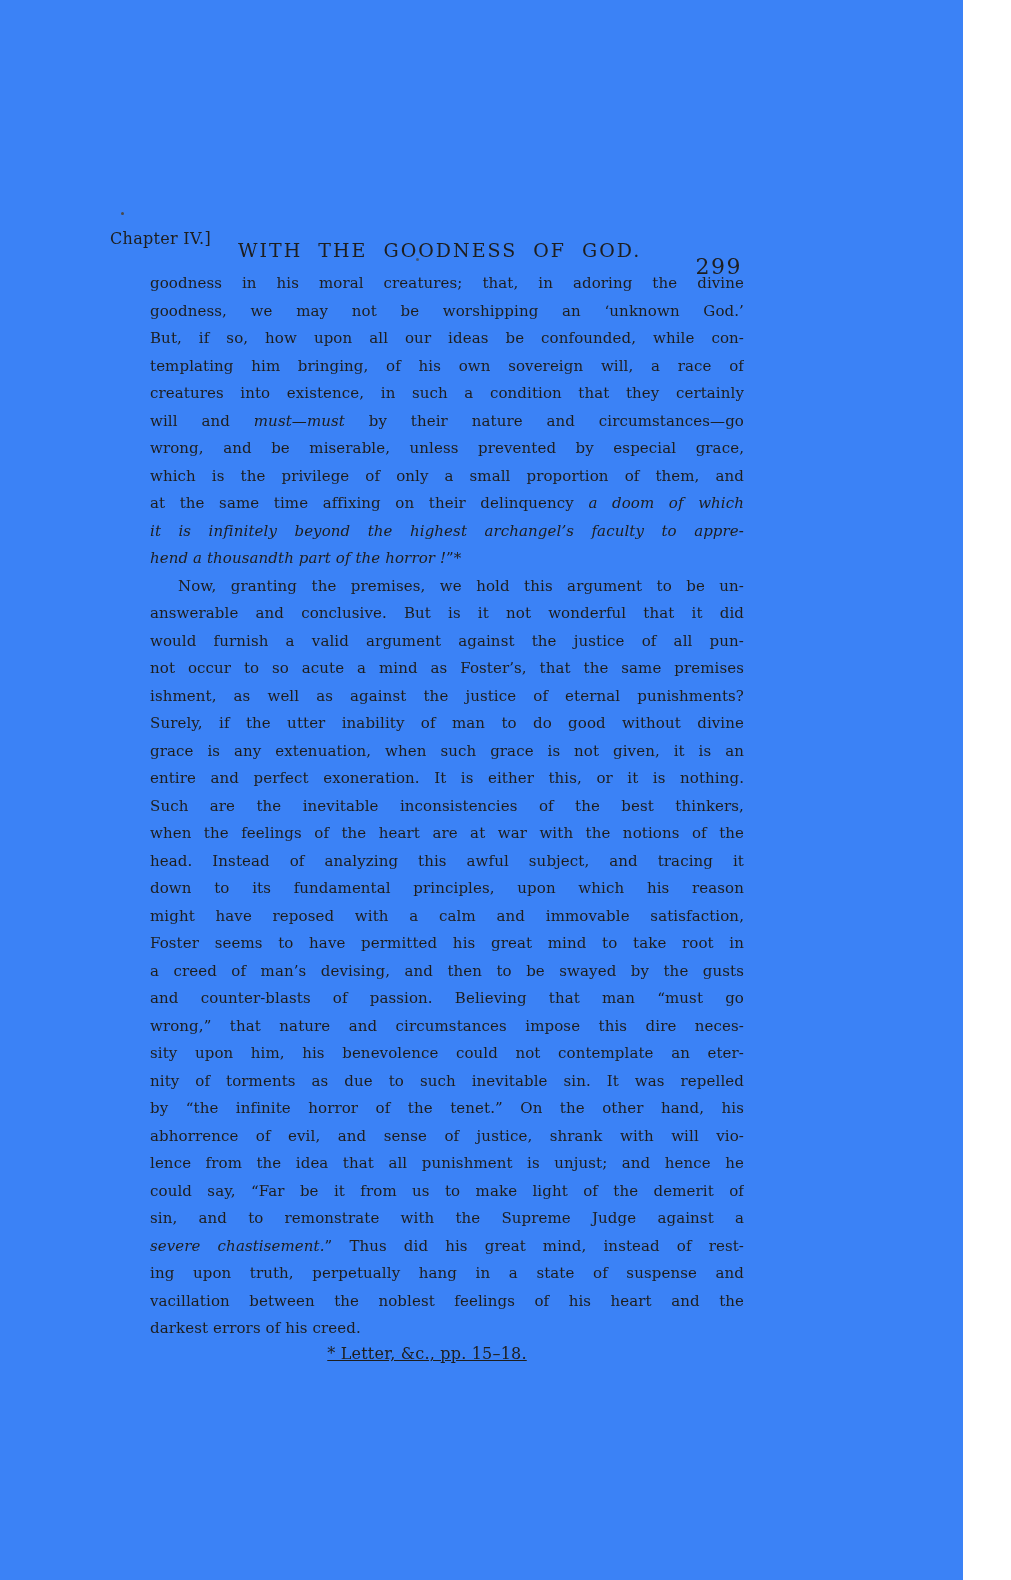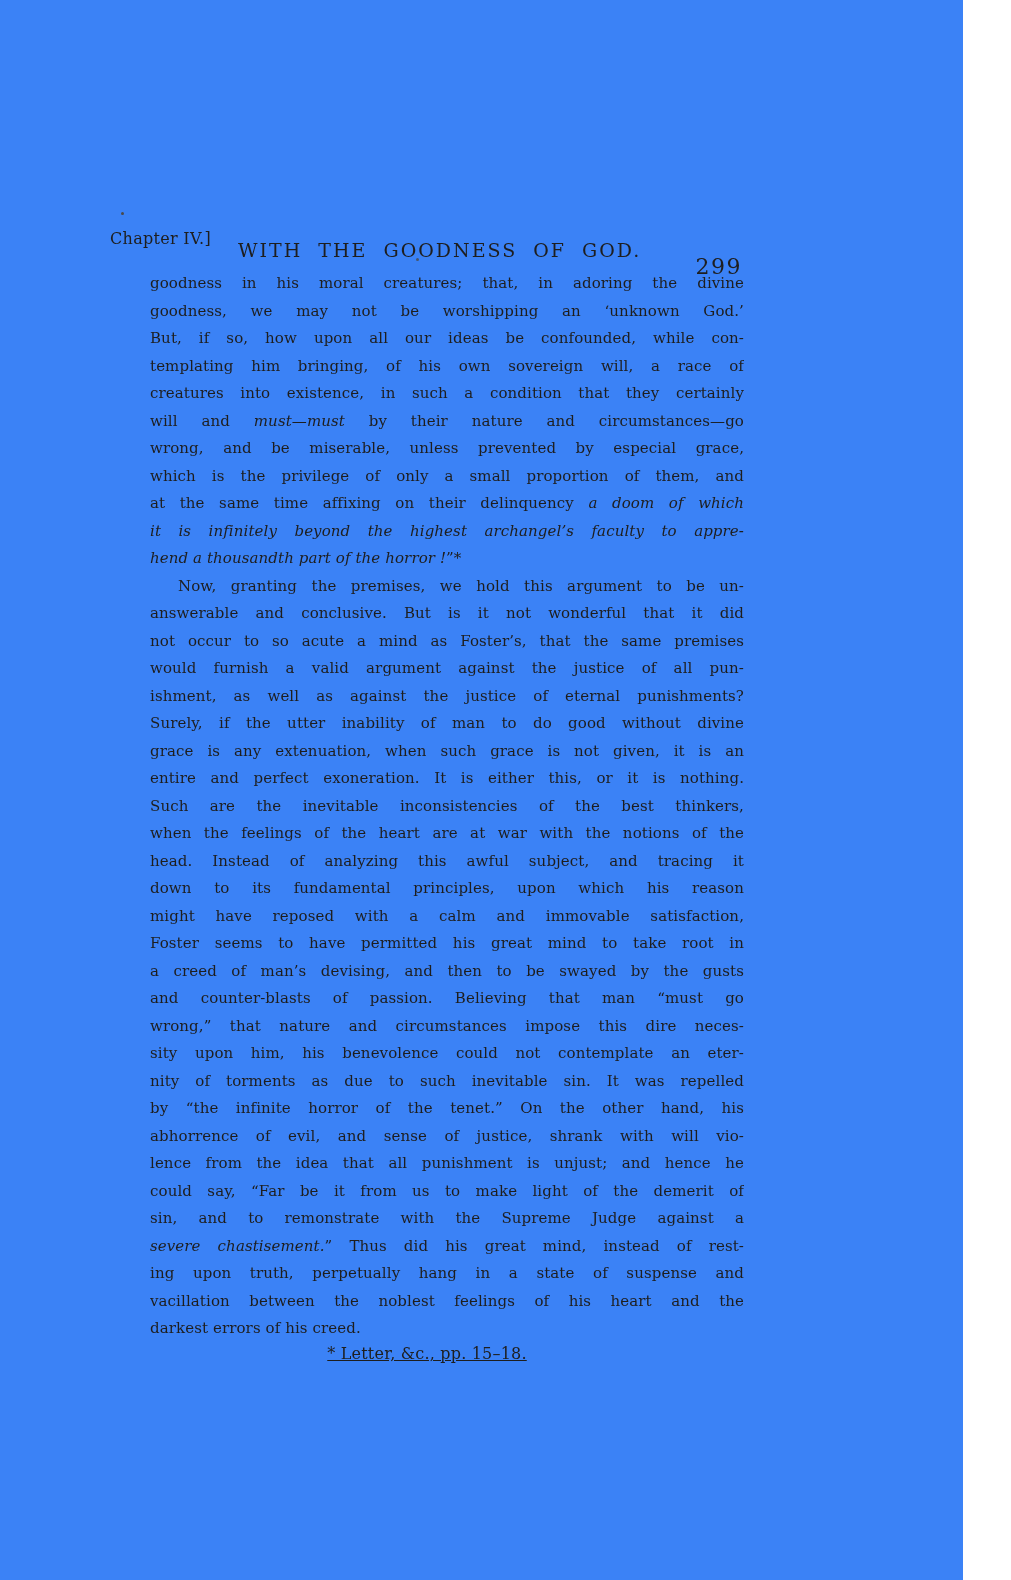--- a/index.html
+++ b/index.html
@@ -116,22 +116,22 @@
       <div class="line"><span>templating him bringing, of his own sovereign will, a race of</span></div>
       <div class="line"><span>creatures into existence, in such a condition that they certainly</span></div>
       <div class="line"><span>will and </span><em>must—must</em><span> by their nature and circumstances—go</span></div>
       <div class="line"><span>wrong, and be miserable, unless prevented by especial grace,</span></div>
       <div class="line"><span>which is the privilege of only a small proportion of them, and</span></div>
       <div class="line"><span>at the same time affixing on their delinquency </span><em>a doom of which</em></div>
       <div class="line"><em>it is infinitely beyond the highest archangel’s faculty to appre-</em></div>
       <div class="line para-end"><em>hend a thousandth part of the horror !</em><span>”*</span></div>
       <div class="line indent"><span>Now, granting the premises, we hold this argument to be un-</span></div>
       <div class="line"><span>answerable and conclusive.  But is it not wonderful that it did</span></div>
+      <div class="line"><span>would furnish a valid argument against the justice of all pun-</span></div>
       <div class="line"><span>not occur to so acute a mind as Foster’s, that the same premises</span></div>
-      <div class="line"><span>would furnish a valid argument against the justice of all pun-</span></div>
       <div class="line"><span>ishment, as well as against the justice of eternal punishments?</span></div>
       <div class="line"><span>Surely, if the utter inability of man to do good without divine</span></div>
       <div class="line"><span>grace is any extenuation, when such grace is not given, it is an</span></div>
       <div class="line"><span>entire and perfect exoneration.  It is either this, or it is nothing.</span></div>
       <div class="line"><span>Such are the inevitable inconsistencies of the best thinkers,</span></div>
       <div class="line"><span>when the feelings of the heart are at war with the notions of the</span></div>
       <div class="line"><span>head.  Instead of analyzing this awful subject, and tracing it</span></div>
       <div class="line"><span>down to its fundamental principles, upon which his reason</span></div>
       <div class="line"><span>might have reposed with a calm and immovable satisfaction,</span></div>
       <div class="line"><span>Foster seems to have permitted his great mind to take root in</span></div>

